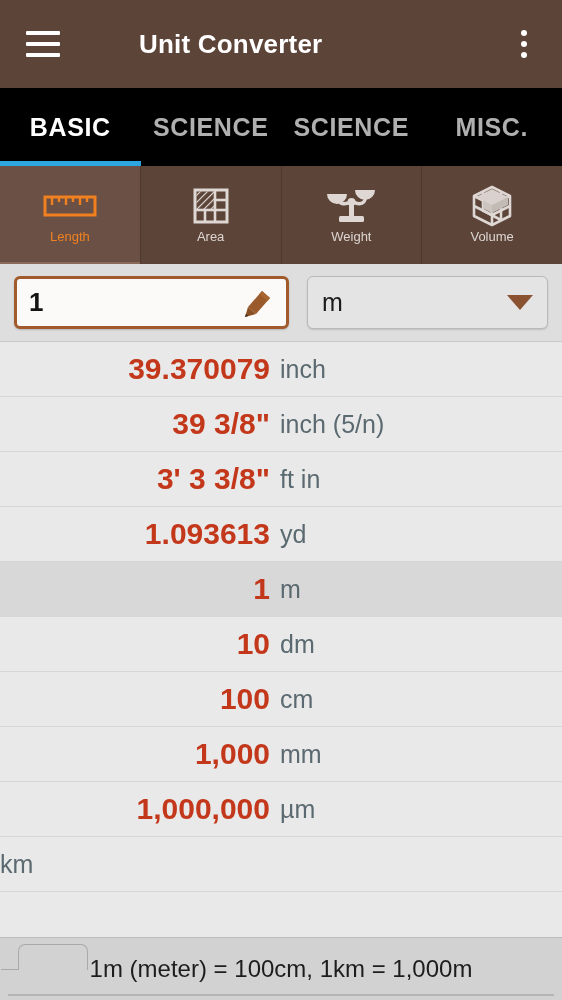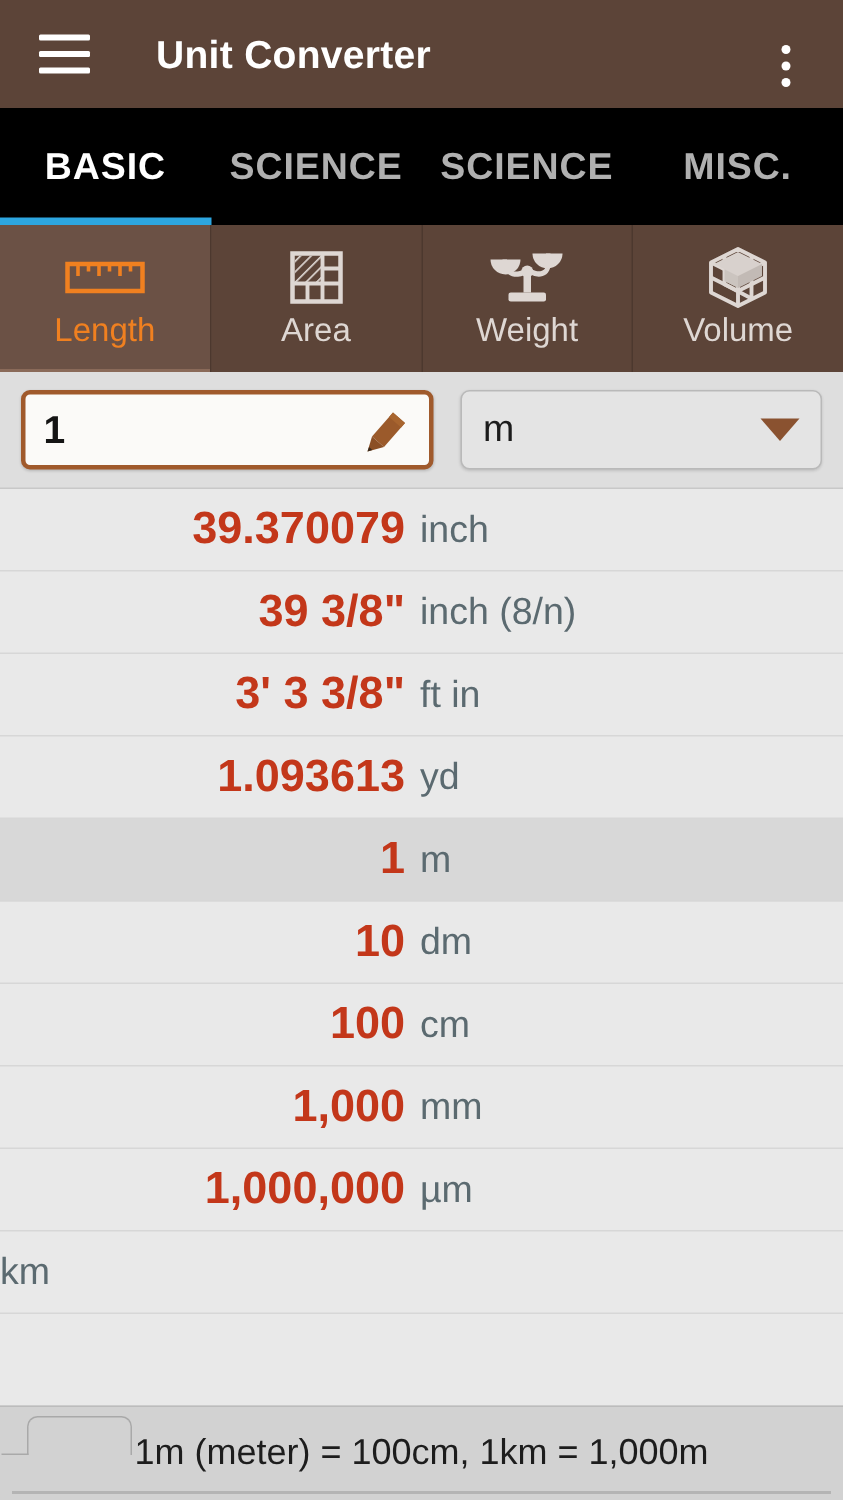--- a/index.html
+++ b/index.html
@@ -12,26 +12,27 @@
   .app {
     position: relative;
     width: 562px; height: 1000px;
     background: #e9e9e9;
     display: flex;
     flex-direction: column;
   }
 
   
   .appbar {
-    height: 72px;
+    height: 88px;
     background: #5c4438;
     display: flex;
     align-items: center;
     flex: 0 0 auto;
     position: relative;
+    gap: 35px;
   }
   .hamburger {
     width: 62px; height: 88px;
     display: flex; flex-direction: column;
     align-items: center; justify-content: center;
     gap: 7px;
     margin-left: 12px;
     cursor: pointer;
   }
   .hamburger span {
@@ -100,21 +101,21 @@
     flex: 0 0 auto;
   }
   .cattab {
     flex: 1 1 0;
     display: flex;
     flex-direction: column;
     align-items: center;
     justify-content: center;
     gap: 4px;
     color: #ded7d3;
-    font-size: 22px;
+    font-size: 13px;
     cursor: pointer;
     user-select: none;
     border-right: 1px solid #4c382e;
     position: relative;
   }
   .cattab:last-child { border-right: none; }
   .cattab.active { background: #6b5145; color: #f08020; }
   .cattab.active::after {
     content: "";
     position: absolute;
@@ -391,21 +392,21 @@
   </div>
 
   <div class="results">
 
     <div class="row">
       <span class="num">39.370079</span>
       <span class="unit">inch</span>
     </div>
     <div class="row">
       <span class="num">39 3/8"</span>
-      <span class="unit">inch (8/n)</span>
+      <span class="unit">inch (5/n)</span>
     </div>
     <div class="row">
       <span class="num">3' 3 3/8"</span>
       <span class="unit">ft in</span>
     </div>
     <div class="row">
       <span class="num">1.093613</span>
       <span class="unit">yd</span>
     </div>
     <div class="row sel">

